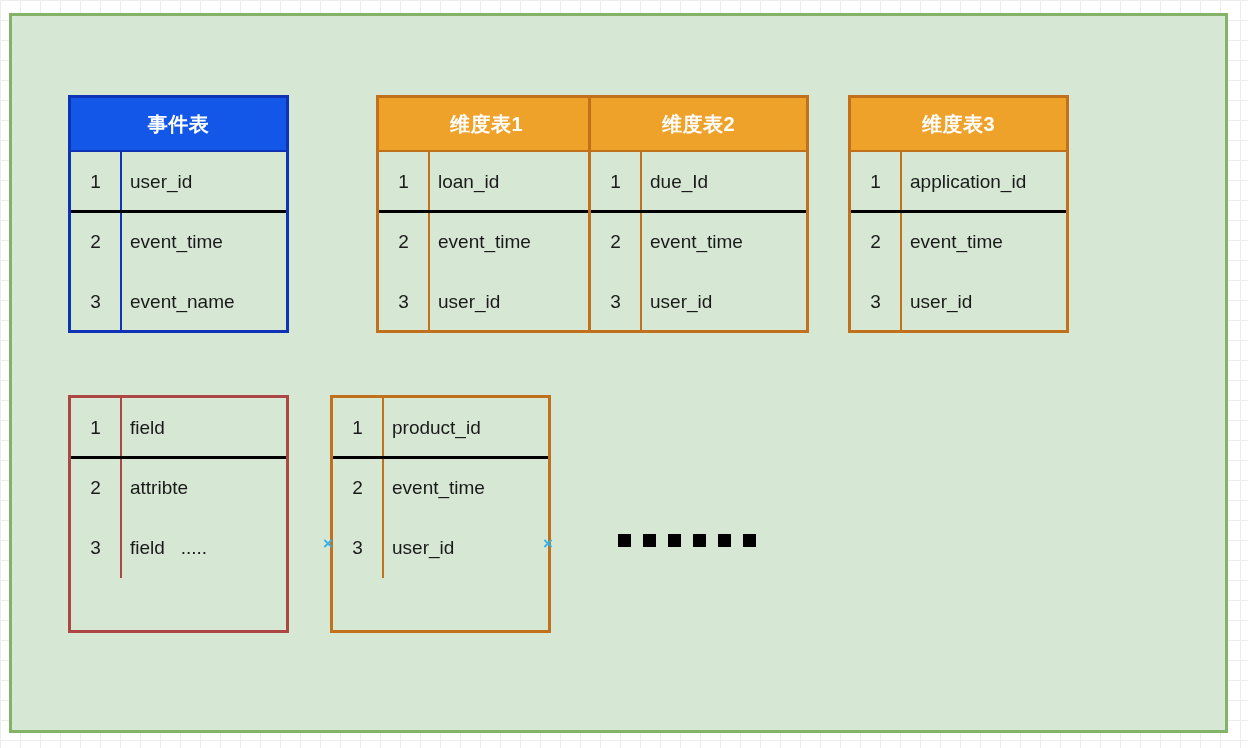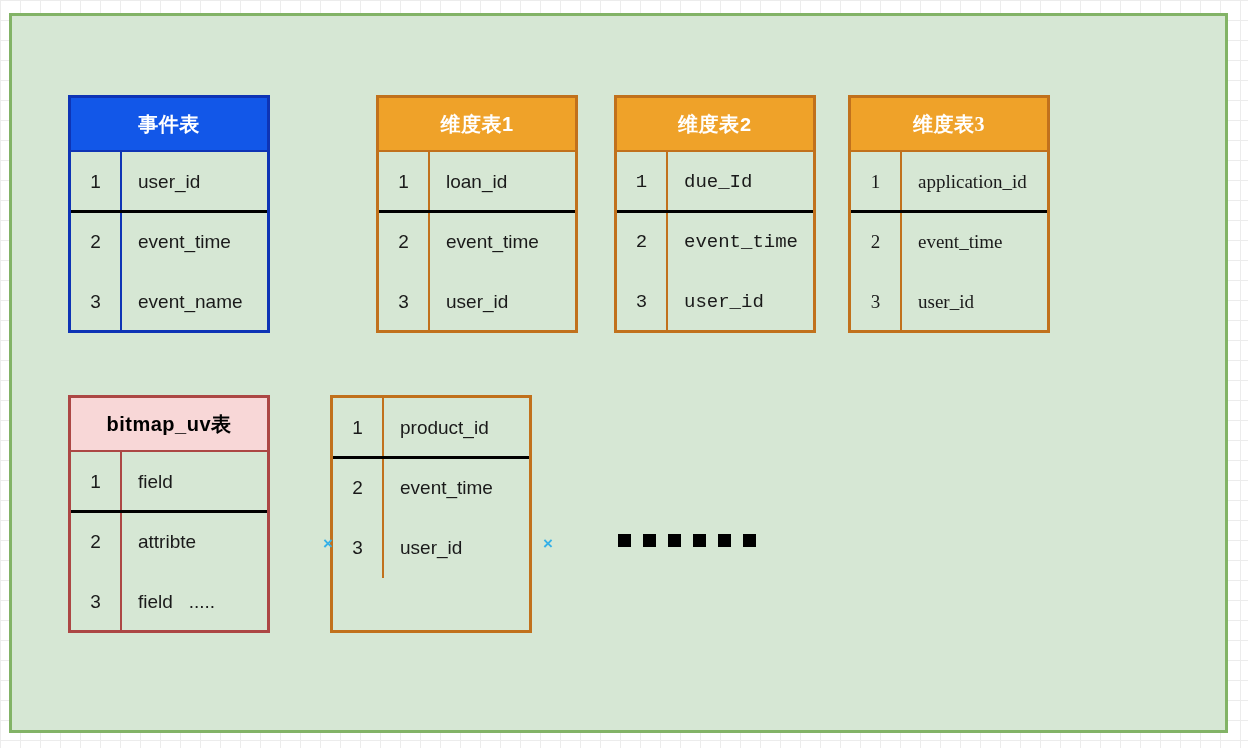--- a/index.html
+++ b/index.html
@@ -11,45 +11,45 @@
       linear-gradient(to bottom, var(--grid,#ececec) 1px, transparent 1px);
     background-size:20px 20px;
     font-family:"Liberation Sans","DejaVu Sans",sans-serif;
     color:#1a1a1a;
   }
   .canvas-rect{
     position:absolute;left:9px;top:13px;width:1219px;height:720px;
     box-sizing:border-box;border:3px solid #82b366;background:#d6e7d4;
   }
   .etable{
-    position:absolute;width:202px;height:238px;box-sizing:border-box;
+    position:absolute;width:221px;height:238px;box-sizing:border-box;
     border:3px solid var(--border,#333);background:#d6e7d4;
   }
   .pos-0{left:68px;top:95px;}
   .pos-1{left:328px;top:95px;margin-left:48px;}
-  .pos-2{left:614px;top:95px;font-family:Liberation Mono, monospace;}
-  .pos-3{left:848px;top:95px;font-family:Liberation Serif, serif;}
+  .pos-2{left:588px;top:95px;}
+  .pos-3{left:848px;top:95px;}
   .pos-4{left:68px;top:395px;}
   .pos-5{left:330px;top:395px;}
   .thead{
     height:52px;background:var(--fill,#888);color:var(--title-color,#fff);
     border-bottom:2px solid var(--border,#333);
     display:flex;align-items:center;justify-content:center;
     font-size:20px;font-weight:bold;letter-spacing:.5px;
   }
   .tbody{position:relative;height:178px;}
   .trow{display:flex;height:60px;align-items:center;}
   .trow:last-child{height:58px;}
   .num{
     width:49px;flex:0 0 49px;align-self:stretch;
     display:flex;align-items:center;justify-content:center;
     border-right:2px solid var(--border,#333);
     font-size:19px;
   }
-  .field{padding-left:16px;font-size:19px;white-space:pre;}
+  .field{padding-left:8px;font-size:19px;white-space:pre;}
   .black-divider{position:absolute;left:0;right:0;top:58px;height:3px;background:#000;}
   .dots-wrap{position:absolute;left:618px;top:534px;display:flex;gap:12px;}
   .dot{width:13px;height:13px;display:block;}
   .conn-marker{
     position:absolute;transform:translate(-50%,-50%);
     font-size:17px;font-weight:bold;line-height:1;
   }
   .marker-left{left:328px;top:543px;}
   .marker-right{left:548px;top:543px;}
 </style>
@@ -128,21 +128,20 @@
     </div>
     <div class="trow">
       <span class="num">3</span>
       <span class="field">user_id</span>
     </div>
     <div class="black-divider"></div>
   </div>
 </div>
 
 <div class="etable pos-4" style="--fill: #F8D7D7; --border: #AC4744; --title-color: #000000;">
-  <div class="thead">bitmap_uv表</div>
   <div class="tbody">
     <div class="trow">
       <span class="num">1</span>
       <span class="field">field</span>
     </div>
     <div class="trow">
       <span class="num">2</span>
       <span class="field">attribte</span>
     </div>
     <div class="trow">

